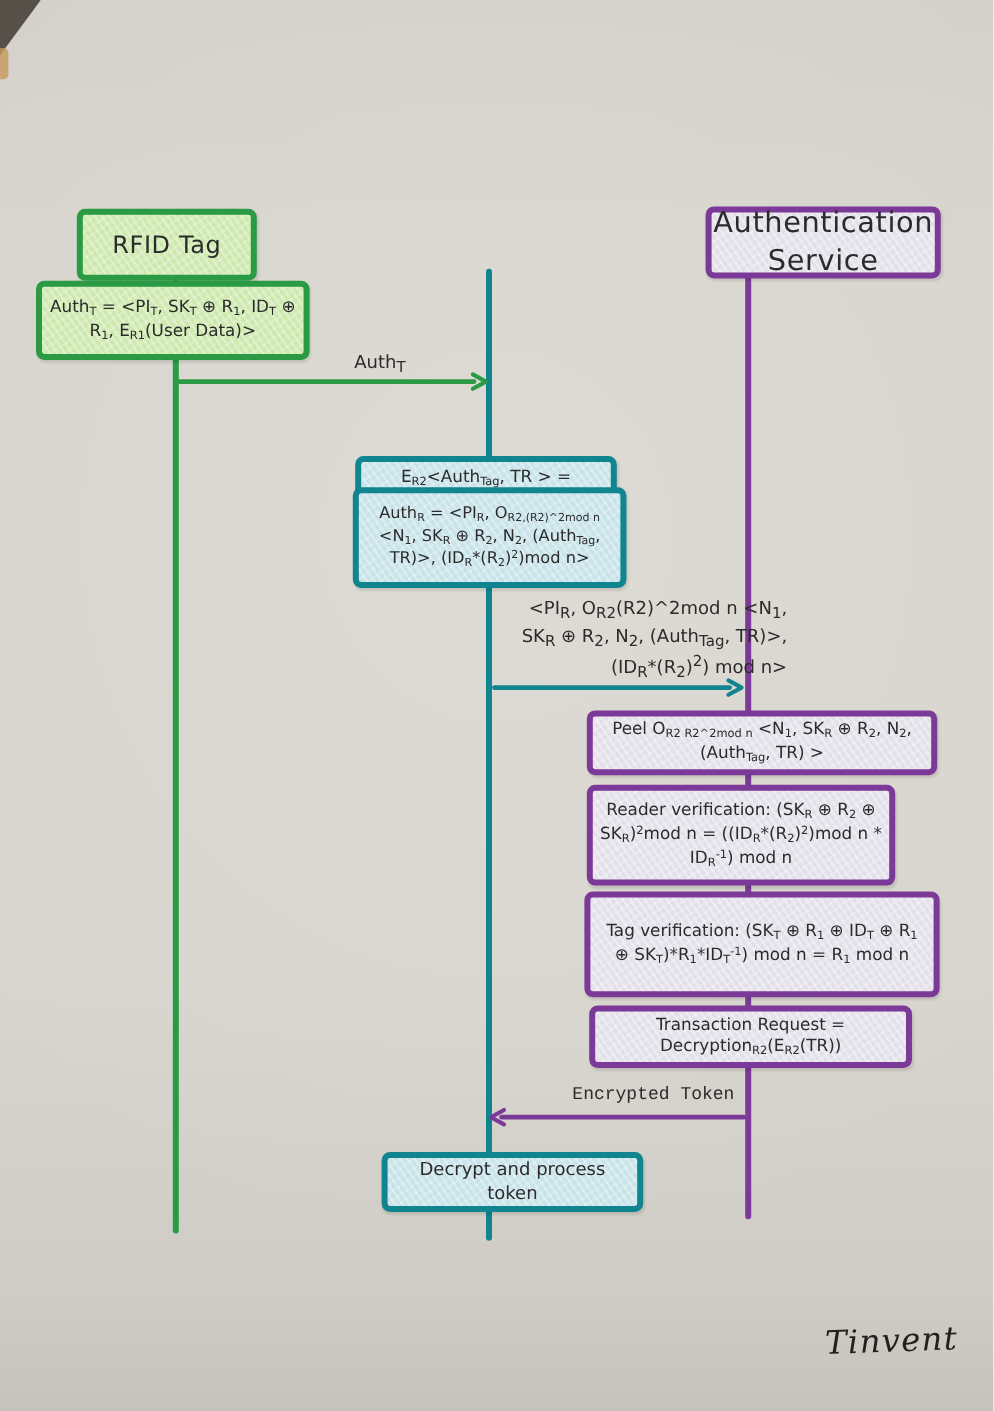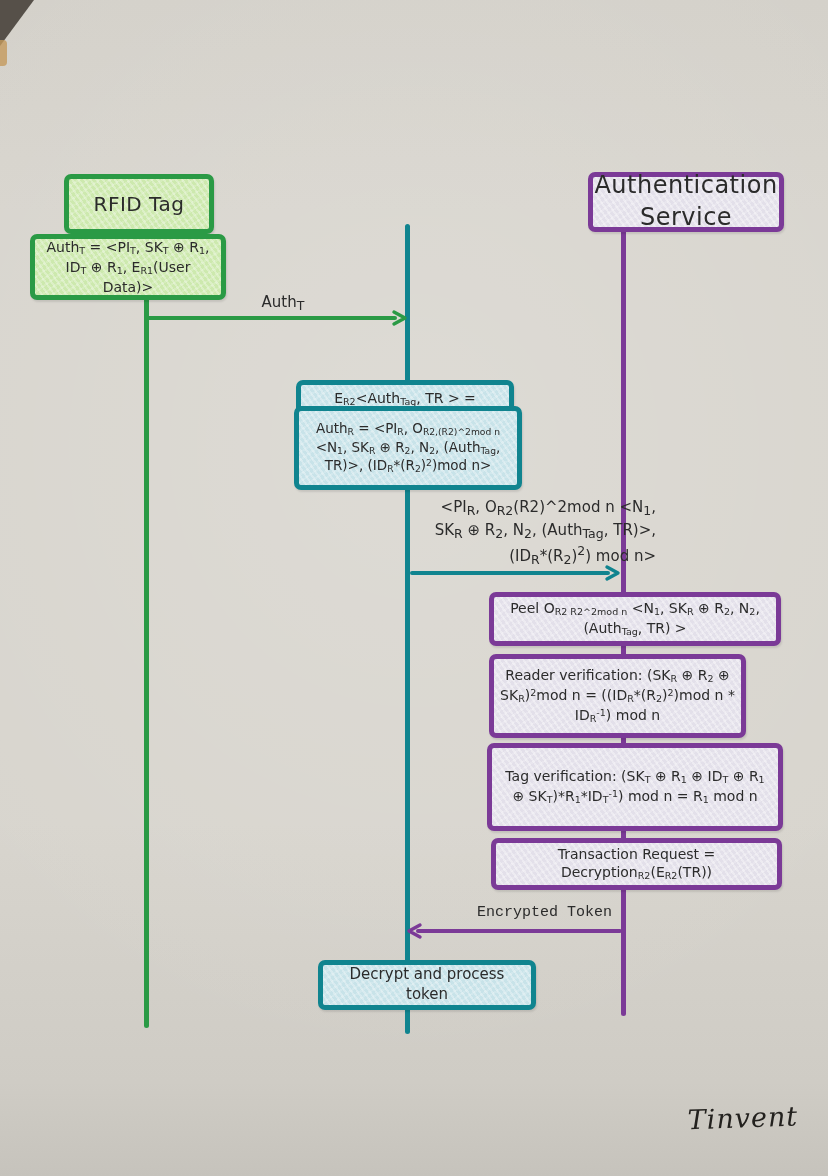--- a/index.html
+++ b/index.html
@@ -72,25 +72,25 @@
   <div class="abs lifeline ll-reader" style="left:405px;top:224px;height:810px;"></div>
   <div class="abs lifeline ll-service" style="left:621px;top:230px;height:786px;"></div>
 
   <div class="abs box green-box actor" style="left:64px;top:174px;width:150px;height:60px;">
       <span>RFID Tag</span>
     </div>
   <div class="abs box purple-box actor" style="left:540px;top:172px;width:196px;height:60px;font-size:24px;margin-left:48px;">
       <span>Authentication Service</span>
     </div>
 
-  <div class="abs box green-box formula" style="left:30px;top:234px;width:196px;height:66px;justify-content:center;">
+  <div class="abs box green-box formula" style="left:30px;top:234px;width:228px;height:66px;justify-content:center;">
       <span>Auth<sub>T</sub> = &lt;PI<sub>T</sub>, SK<sub>T</sub> ⊕ R<sub>1</sub>, ID<sub>T</sub> ⊕ R<sub>1</sub>, E<sub>R1</sub>(User Data)&gt;</span>
     </div>
 
-  <div class="abs msg-label" style="left:238px;top:292px;width:90px;text-align:center;"><span>Auth<sub>T</sub></span></div>
+  <div class="abs msg-label" style="left:248px;top:292px;width:90px;text-align:right;"><span>Auth<sub>T</sub></span></div>
   <div class="abs msg-line bg-green" style="left:147px;top:316px;width:250px;"></div>
   <div class="abs head c-green" style="left:390px;top:309px;">
     <svg width="18" height="18" viewBox="0 0 18 18">
         <polyline points="4,3 15,9 4,15" fill="none" stroke="currentColor" stroke-width="3.4" stroke-linecap="round" stroke-linejoin="round"></polyline>
       </svg>
   </div>
 
   <div class="abs box teal-box formula" style="left:296px;top:344px;width:218px;height:58px;margin-top:36px;">
       <span>E<sub>R2</sub>&lt;Auth<sub>Tag</sub>, TR &gt; = E<sub>R2</sub>(Auth<sub>Tag</sub>, TR)</span>
     </div>
@@ -112,21 +112,21 @@
     </div>
 
   <div class="abs box purple-box formula" style="left:489px;top:654px;width:257px;height:84px;">
       <span>Reader verification: (SK<sub>R</sub> ⊕ R<sub>2</sub> ⊕ SK<sub>R</sub>)<sup>2</sup>mod n = ((ID<sub>R</sub>*(R<sub>2</sub>)<sup>2</sup>)mod n * ID<sub>R</sub><sup>-1</sup>) mod n</span>
     </div>
 
   <div class="abs box purple-box formula" style="left:487px;top:743px;width:296px;height:88px;">
       <span>Tag verification: (SK<sub>T</sub> ⊕ R<sub>1</sub> ⊕ ID<sub>T</sub> ⊕ R<sub>1</sub> ⊕ SK<sub>T</sub>)*R<sub>1</sub>*ID<sub>T</sub><sup>-1</sup>) mod n = R<sub>1</sub> mod n</span>
     </div>
 
-  <div class="abs box purple-box formula" style="left:491px;top:838px;width:291px;height:52px;">
+  <div class="abs box purple-box formula" style="left:491px;top:838px;width:269px;height:52px;">
       <span>Transaction Request = Decryption<sub>R2</sub>(E<sub>R2</sub>(TR))</span>
     </div>
 
   <div class="abs msg-label" style="left:442px;top:903px;width:170px;font-family:Liberation Mono, monospace;"><span>Encrypted Token</span></div>
   <div class="abs msg-line bg-purple" style="left:416px;top:929px;width:206px;"></div>
   <div class="abs head c-purple" style="left:406px;top:922px;">
     <svg width="18" height="18" viewBox="0 0 18 18">
         <polyline points="14,3 3,9 14,15" fill="none" stroke="currentColor" stroke-width="3.4" stroke-linecap="round" stroke-linejoin="round"></polyline>
       </svg>
   </div>

